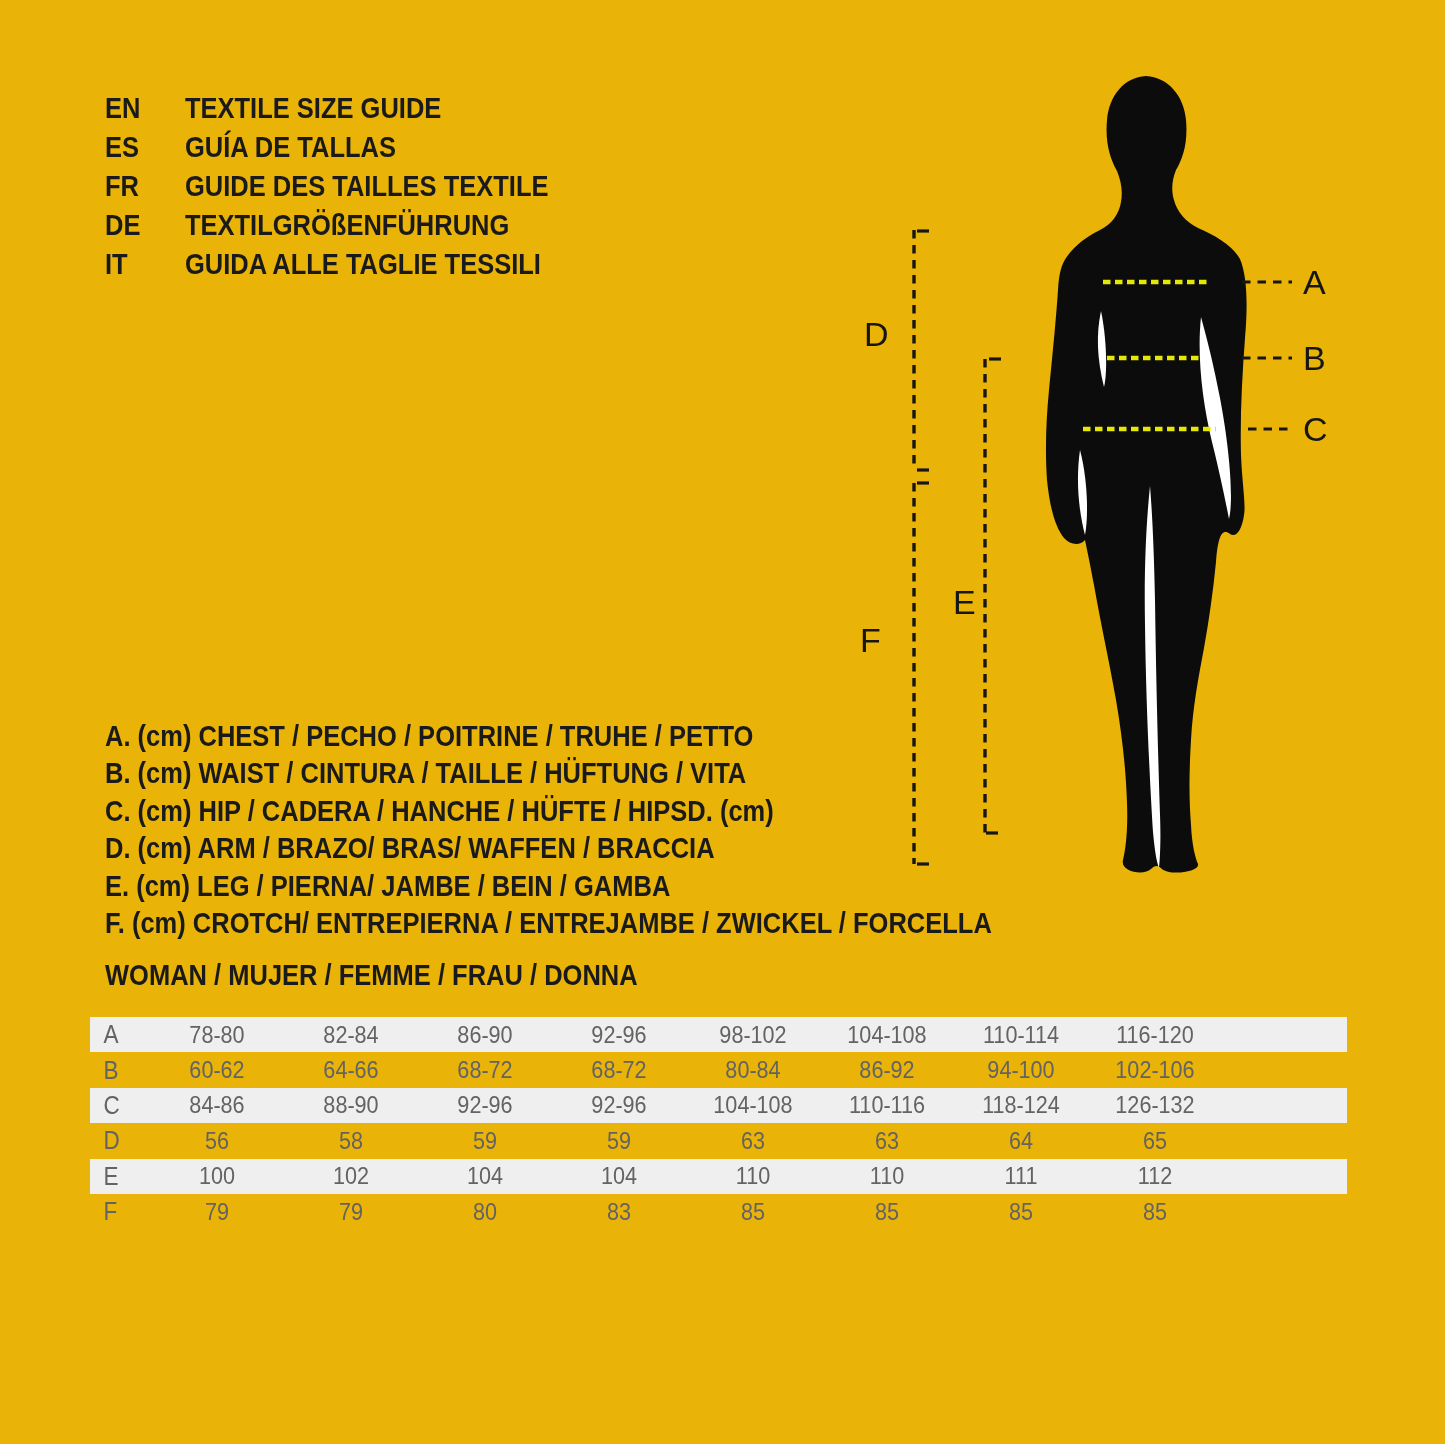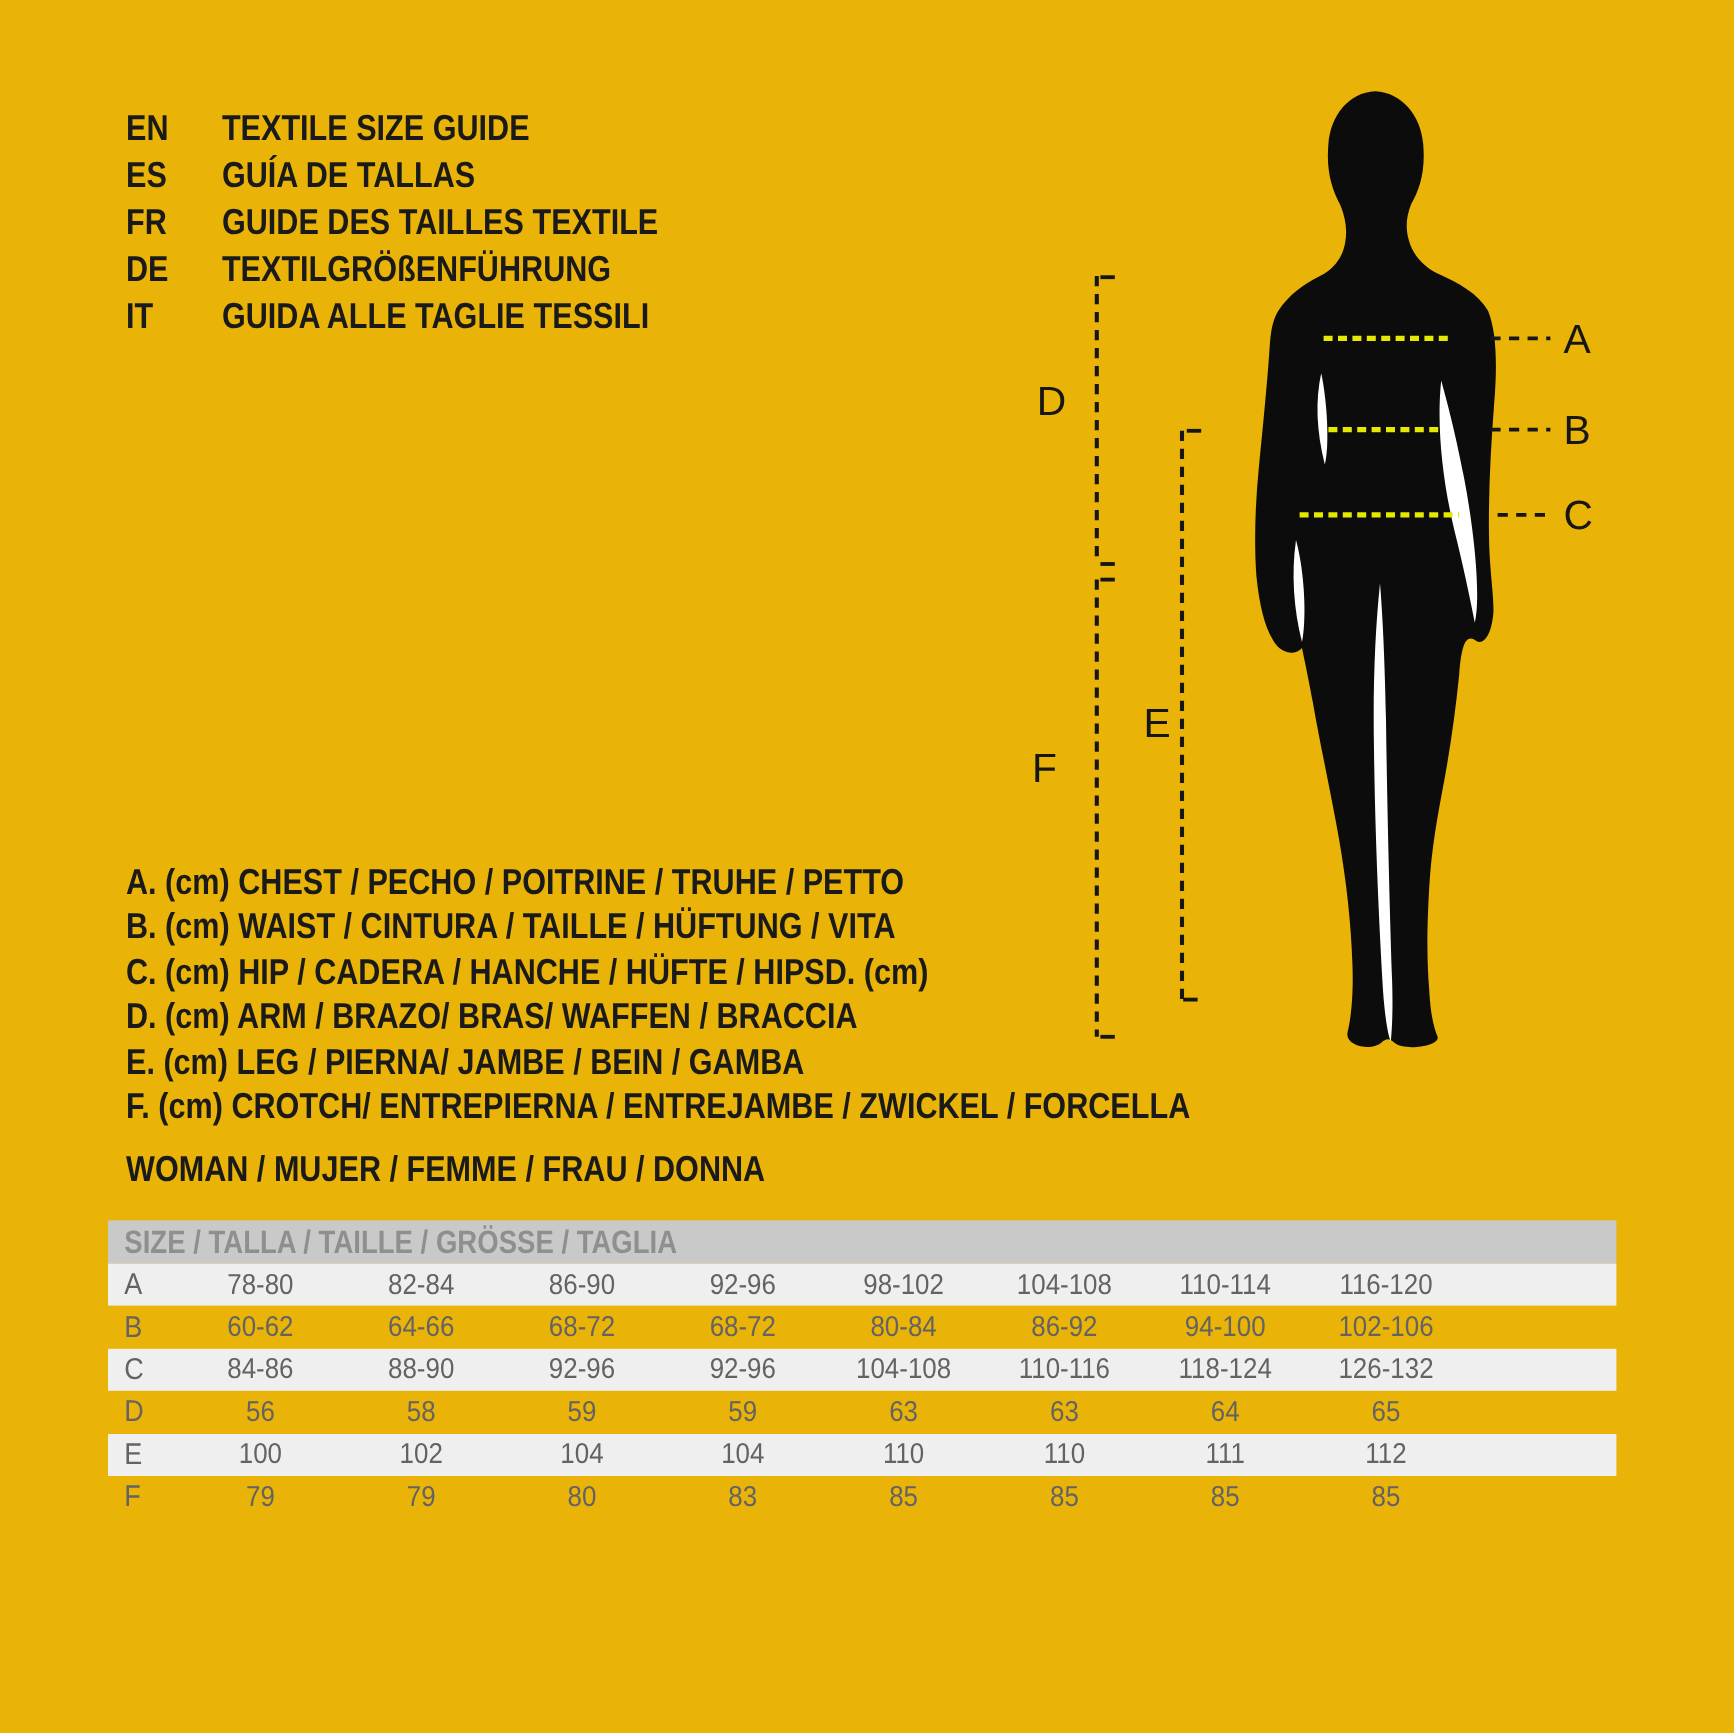--- a/index.html
+++ b/index.html
@@ -144,23 +144,20 @@
     <div>B. (cm) WAIST / CINTURA / TAILLE / HÜFTUNG / VITA</div>
     <div>C. (cm) HIP / CADERA / HANCHE / HÜFTE / HIPSD. (cm)</div>
     <div>D. (cm) ARM / BRAZO/ BRAS/ WAFFEN / BRACCIA</div>
     <div>E. (cm) LEG / PIERNA/ JAMBE / BEIN / GAMBA</div>
     <div>F. (cm) CROTCH/ ENTREPIERNA / ENTREJAMBE / ZWICKEL / FORCELLA</div>
   </div>
 
   <div class="woman-line condense">WOMAN / MUJER / FEMME / FRAU / DONNA</div>
 
   <div class="size-table">
-    <div class="table-band">
-      <span class="band-text condense">SIZE / TALLA / TAILLE / GRÖSSE / TAGLIA</span>
-    </div>
 
 
     <div class="trow stripe">
       <span class="rkey">A</span>
       <span class="cell">78-80</span>
       <span class="cell">82-84</span>
       <span class="cell">86-90</span>
       <span class="cell">92-96</span>
       <span class="cell">98-102</span>
       <span class="cell">104-108</span>

